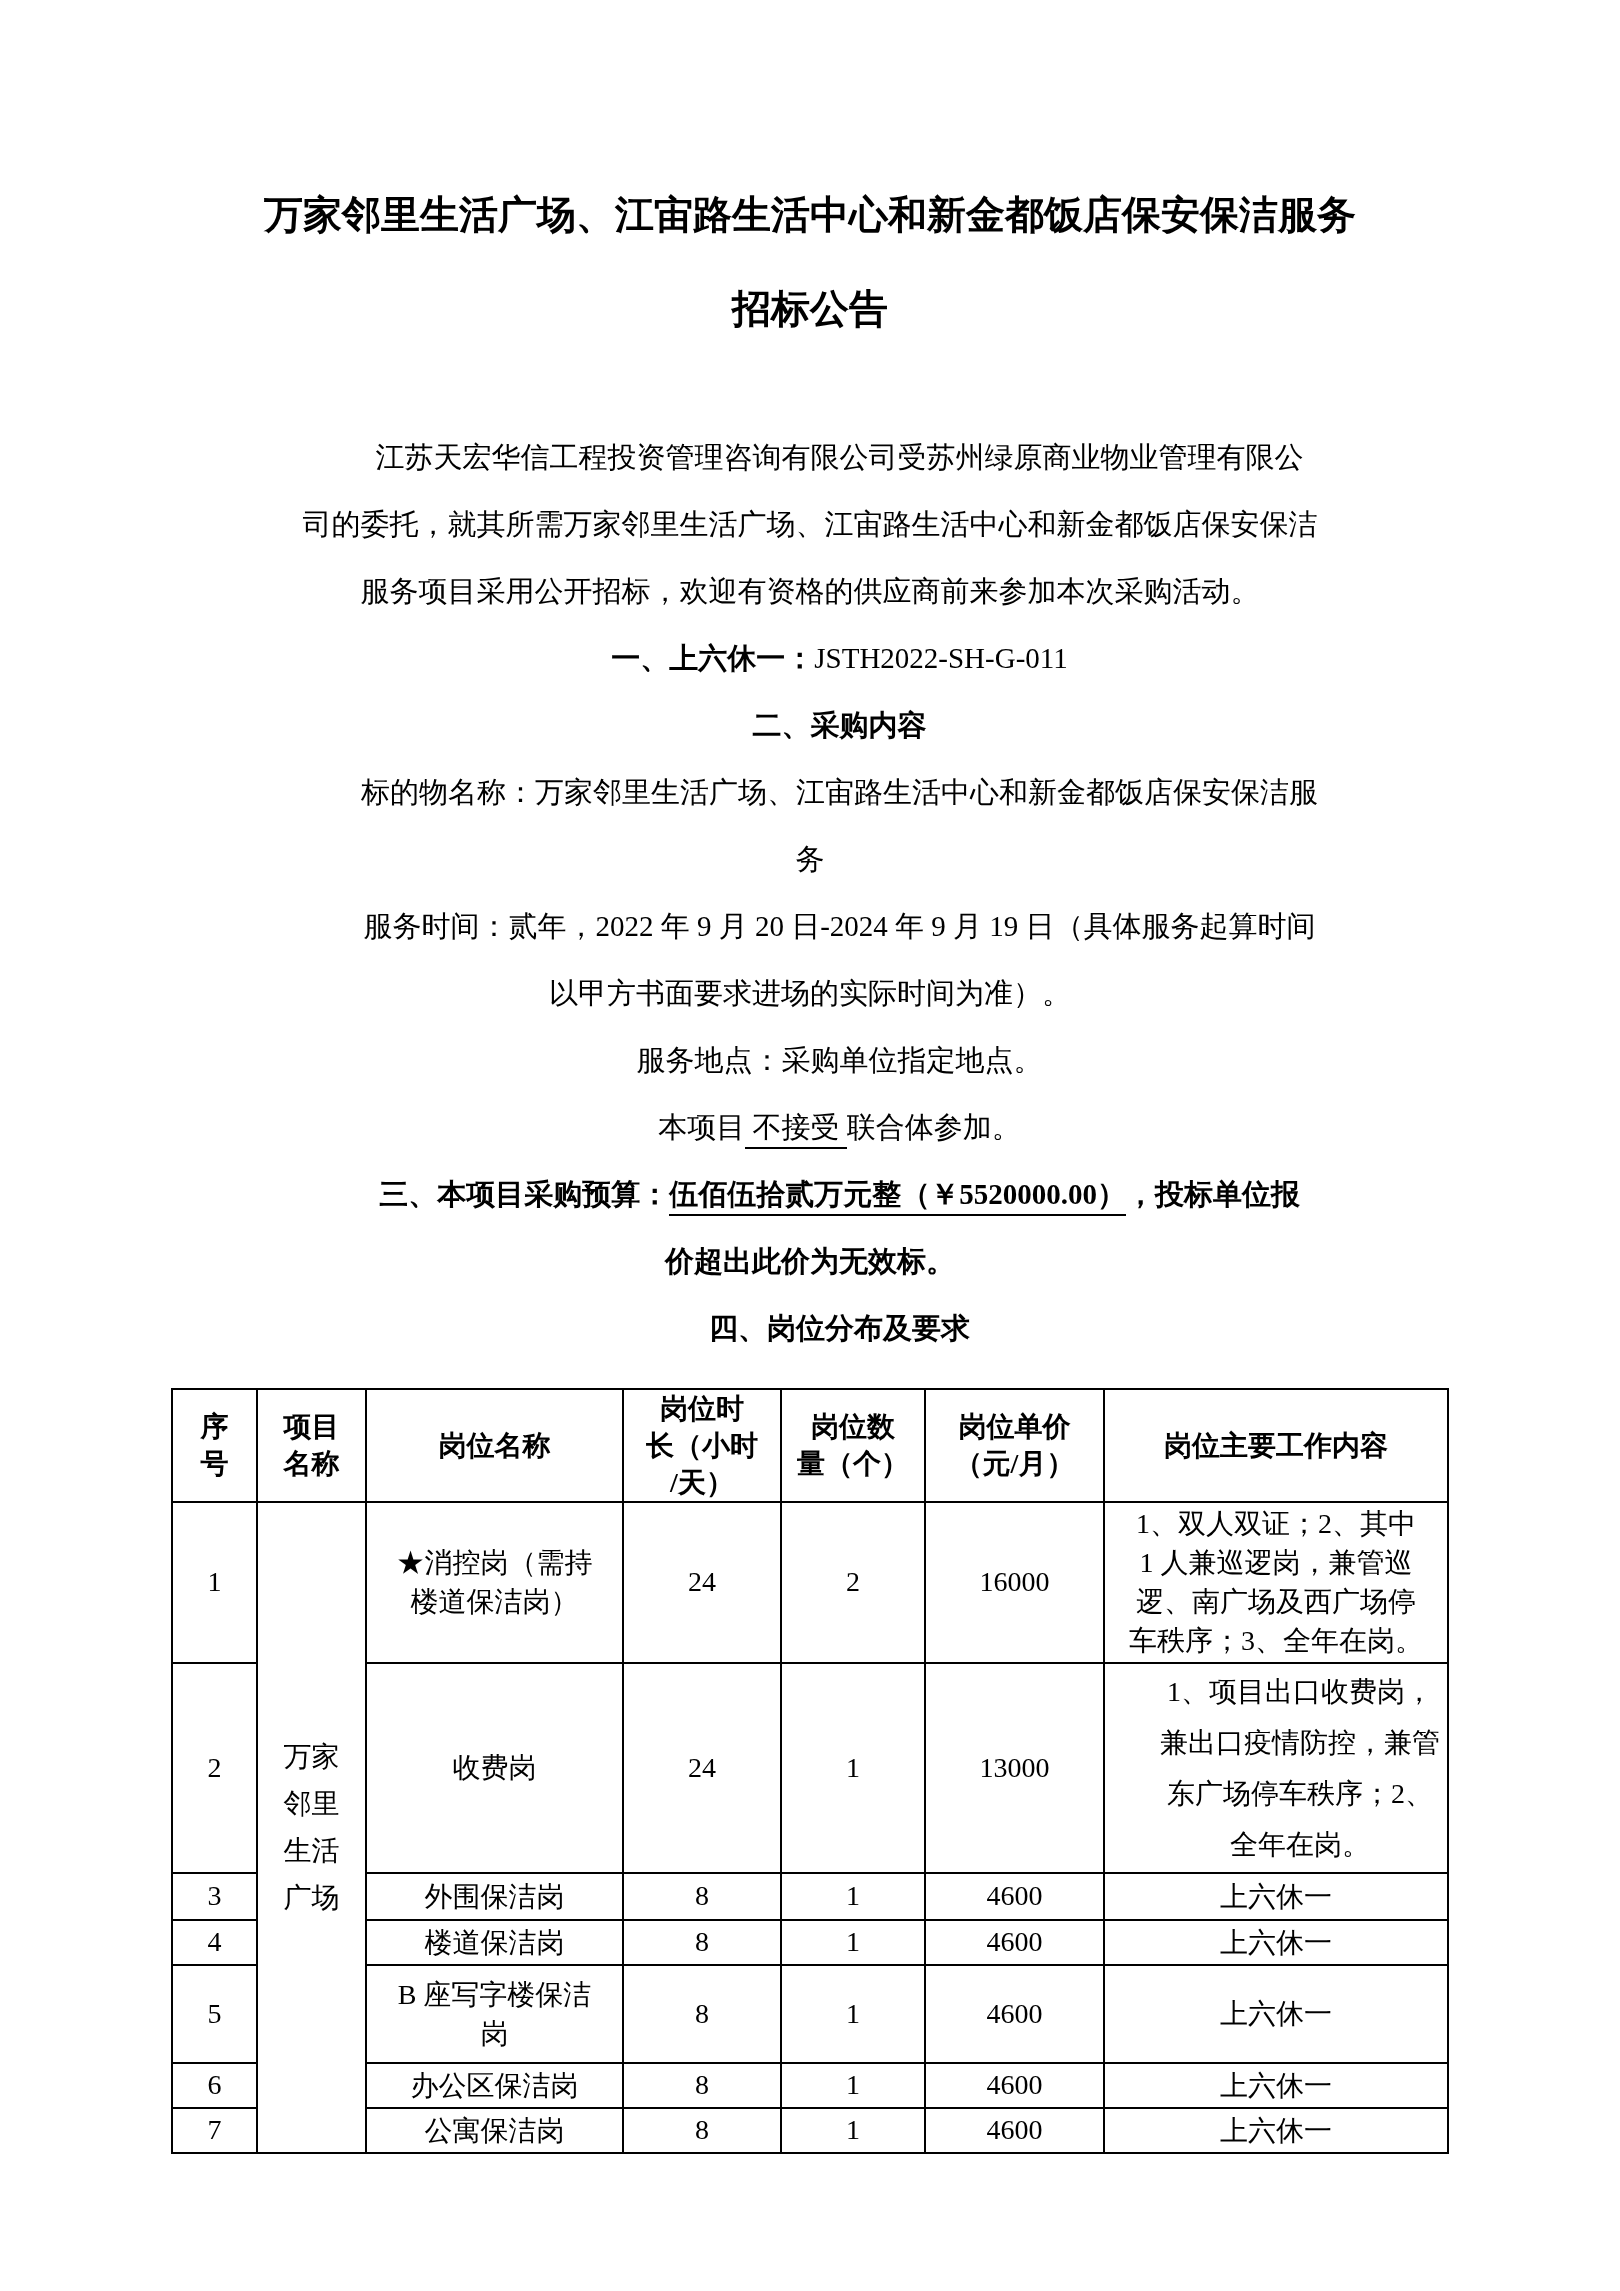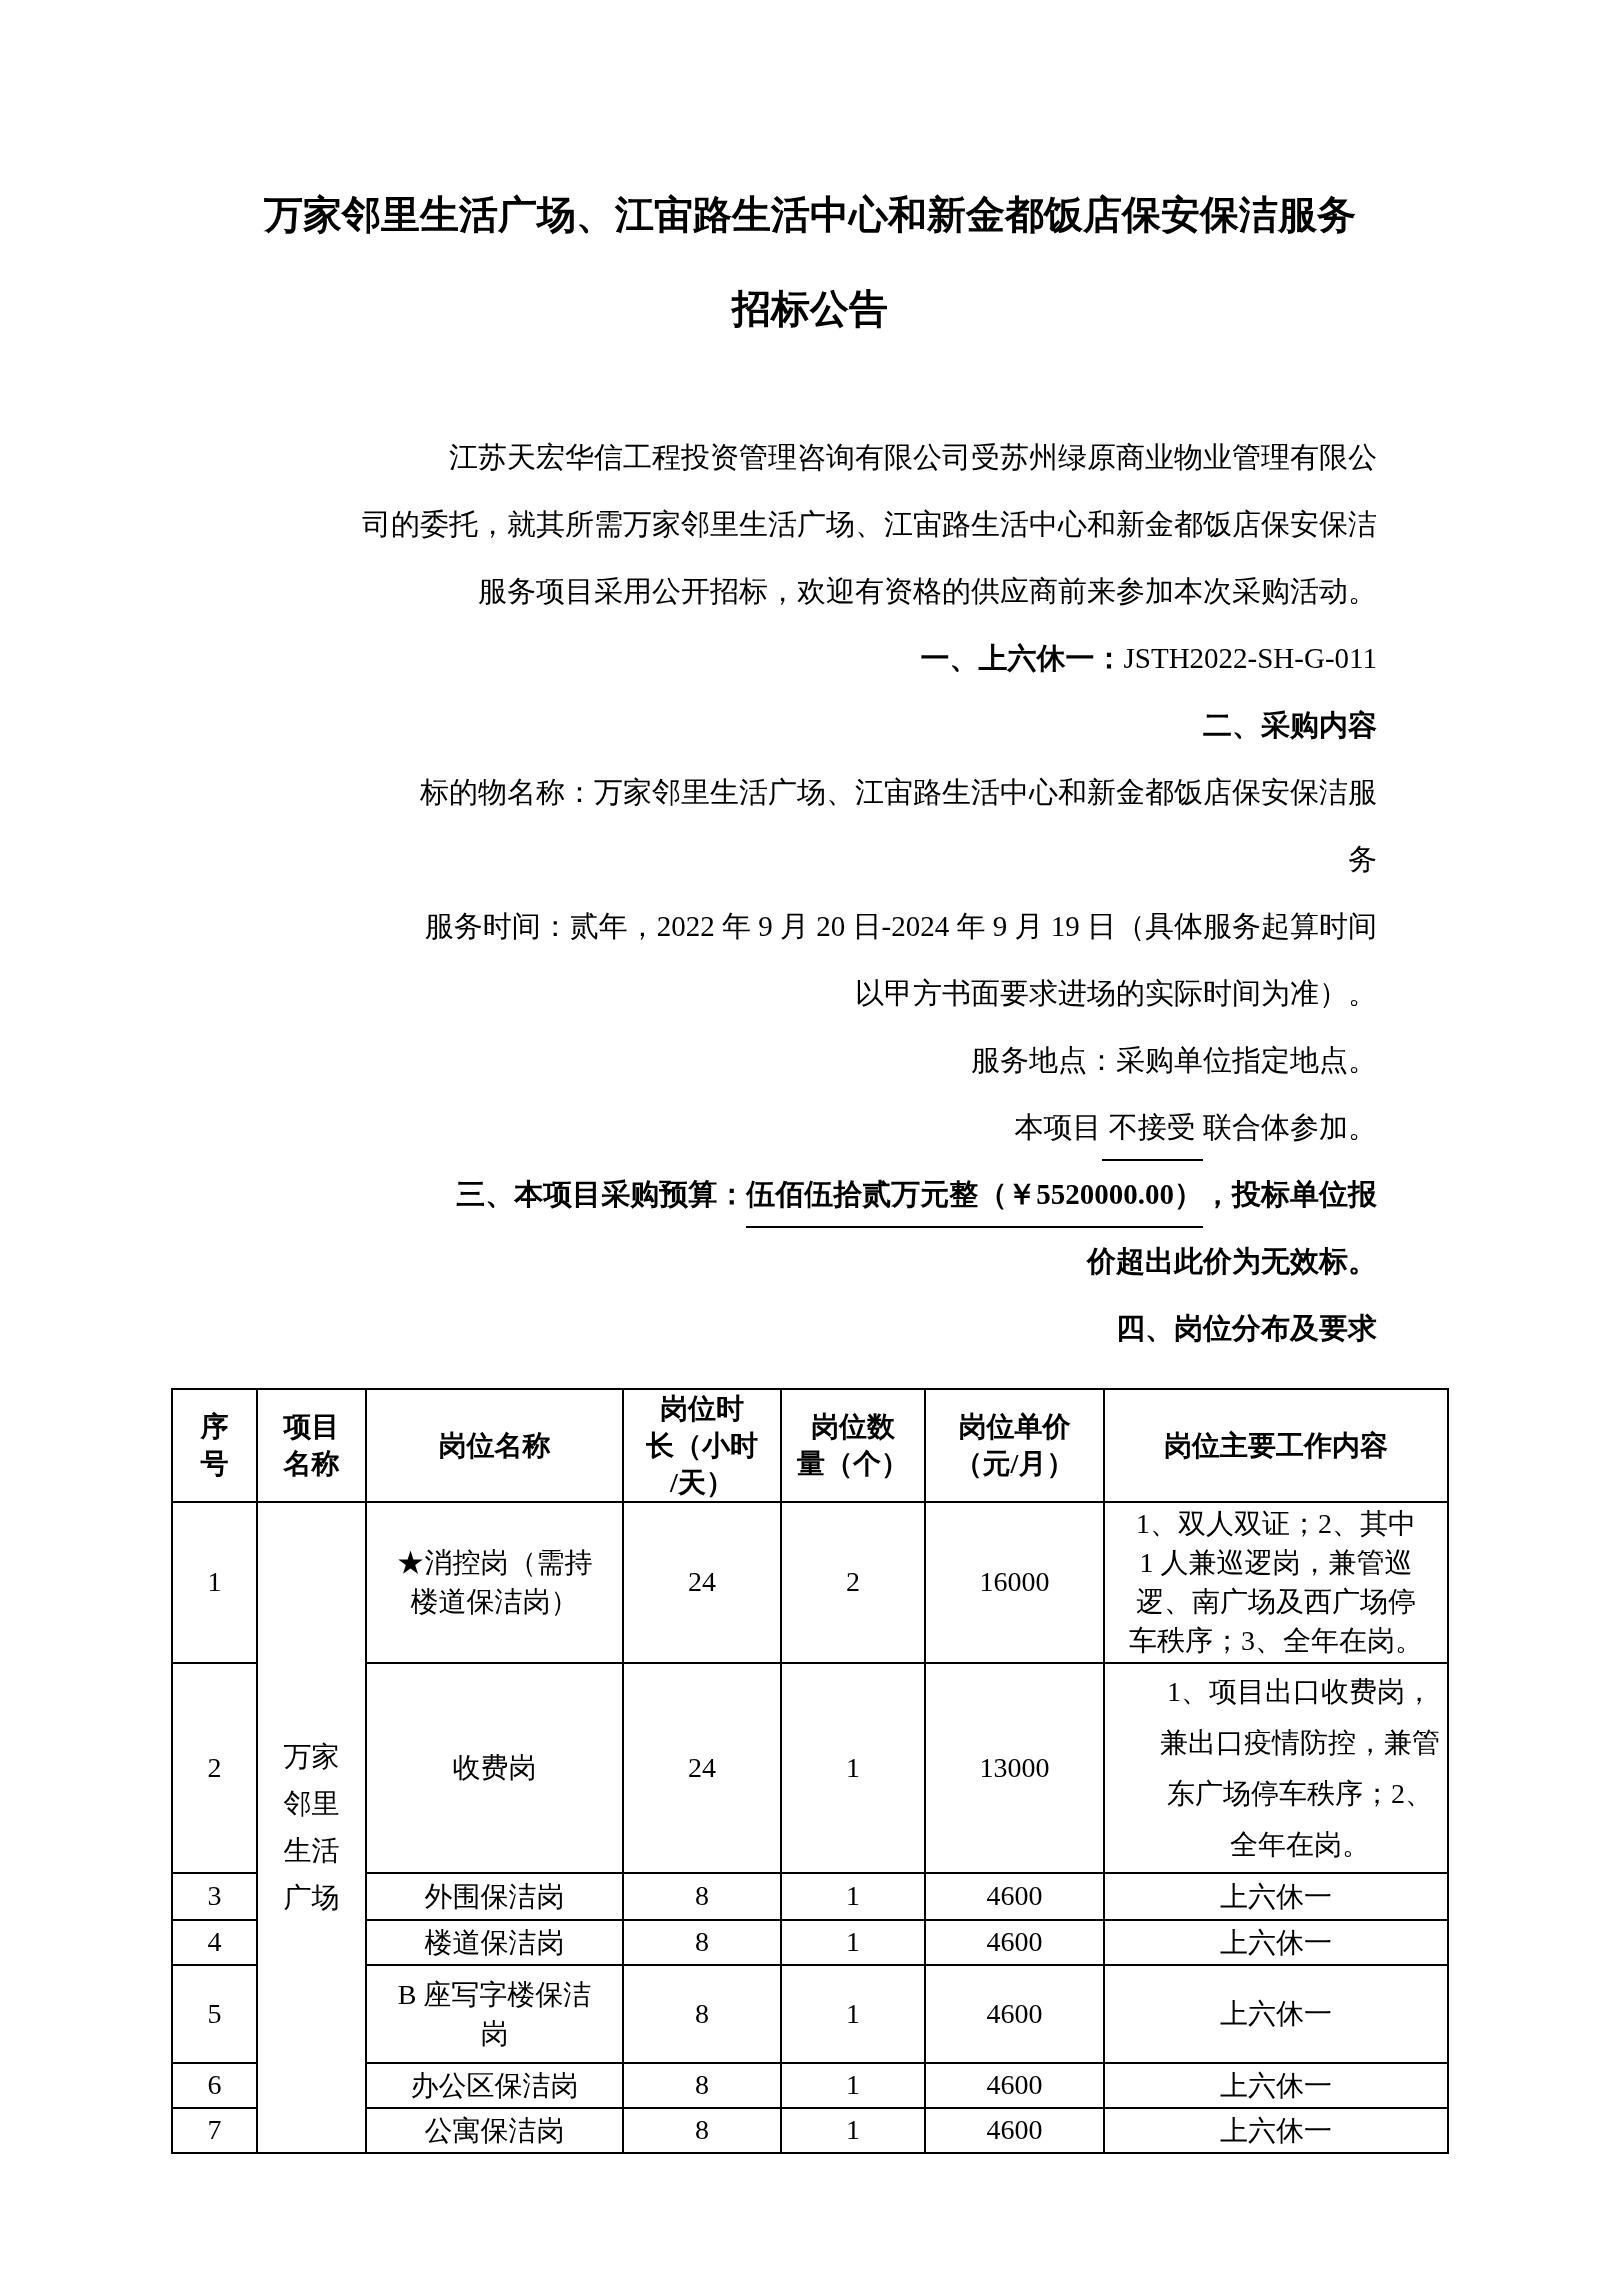--- a/index.html
+++ b/index.html
@@ -21,27 +21,27 @@
     white-space:pre-line;
   }
   .title-1 { margin:189px 0 0 0; }
   .title-2 { margin:43px 0 0 0; }
   .para {
     margin:0;
     font-size:29px;
     line-height:67px;
     white-space:pre-line;
     text-indent:59px;
-    text-align:right;
+    text-align:center;
   }
   .intro { margin-top:90px; }
   .b { font-weight:bold; }
   .u {
     border-bottom:2.9px solid #000;
-    padding-bottom:16px;
+    padding-bottom:4px;
   }
   table.positions {
     border-collapse:collapse;
     table-layout:fixed;
     margin:25.5px auto 0 auto;
     border:2.9px solid #000;
     font-size:28px;
   }
   table.positions td, table.positions th {
     border:2px solid #000;

